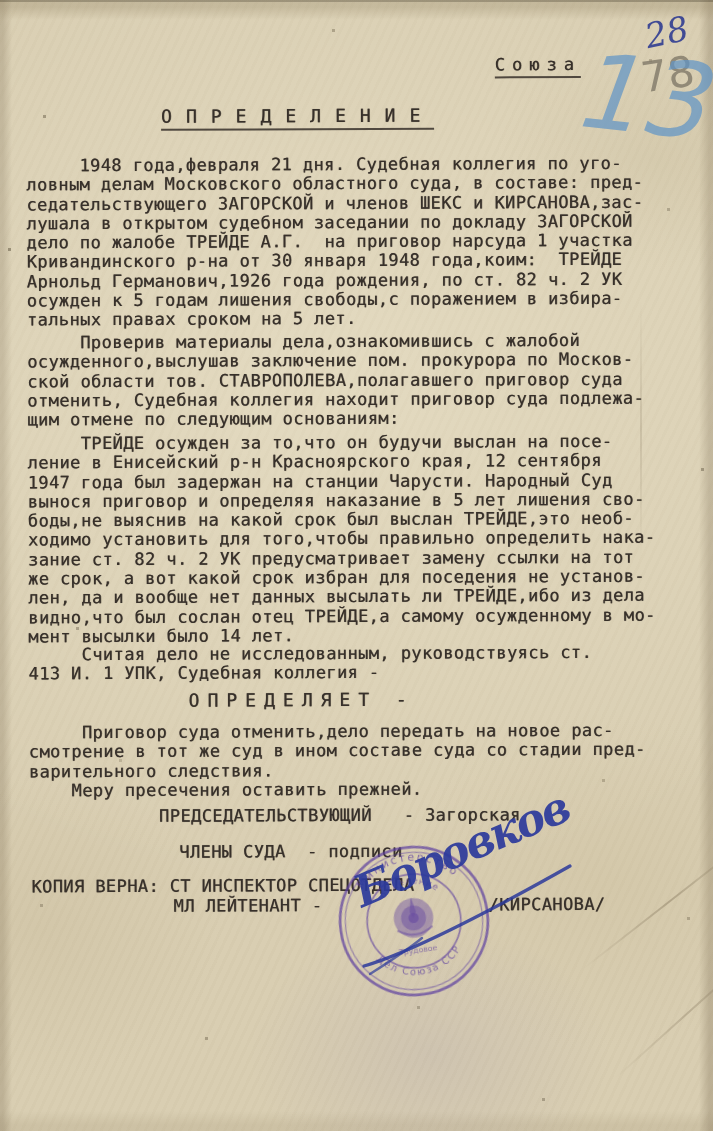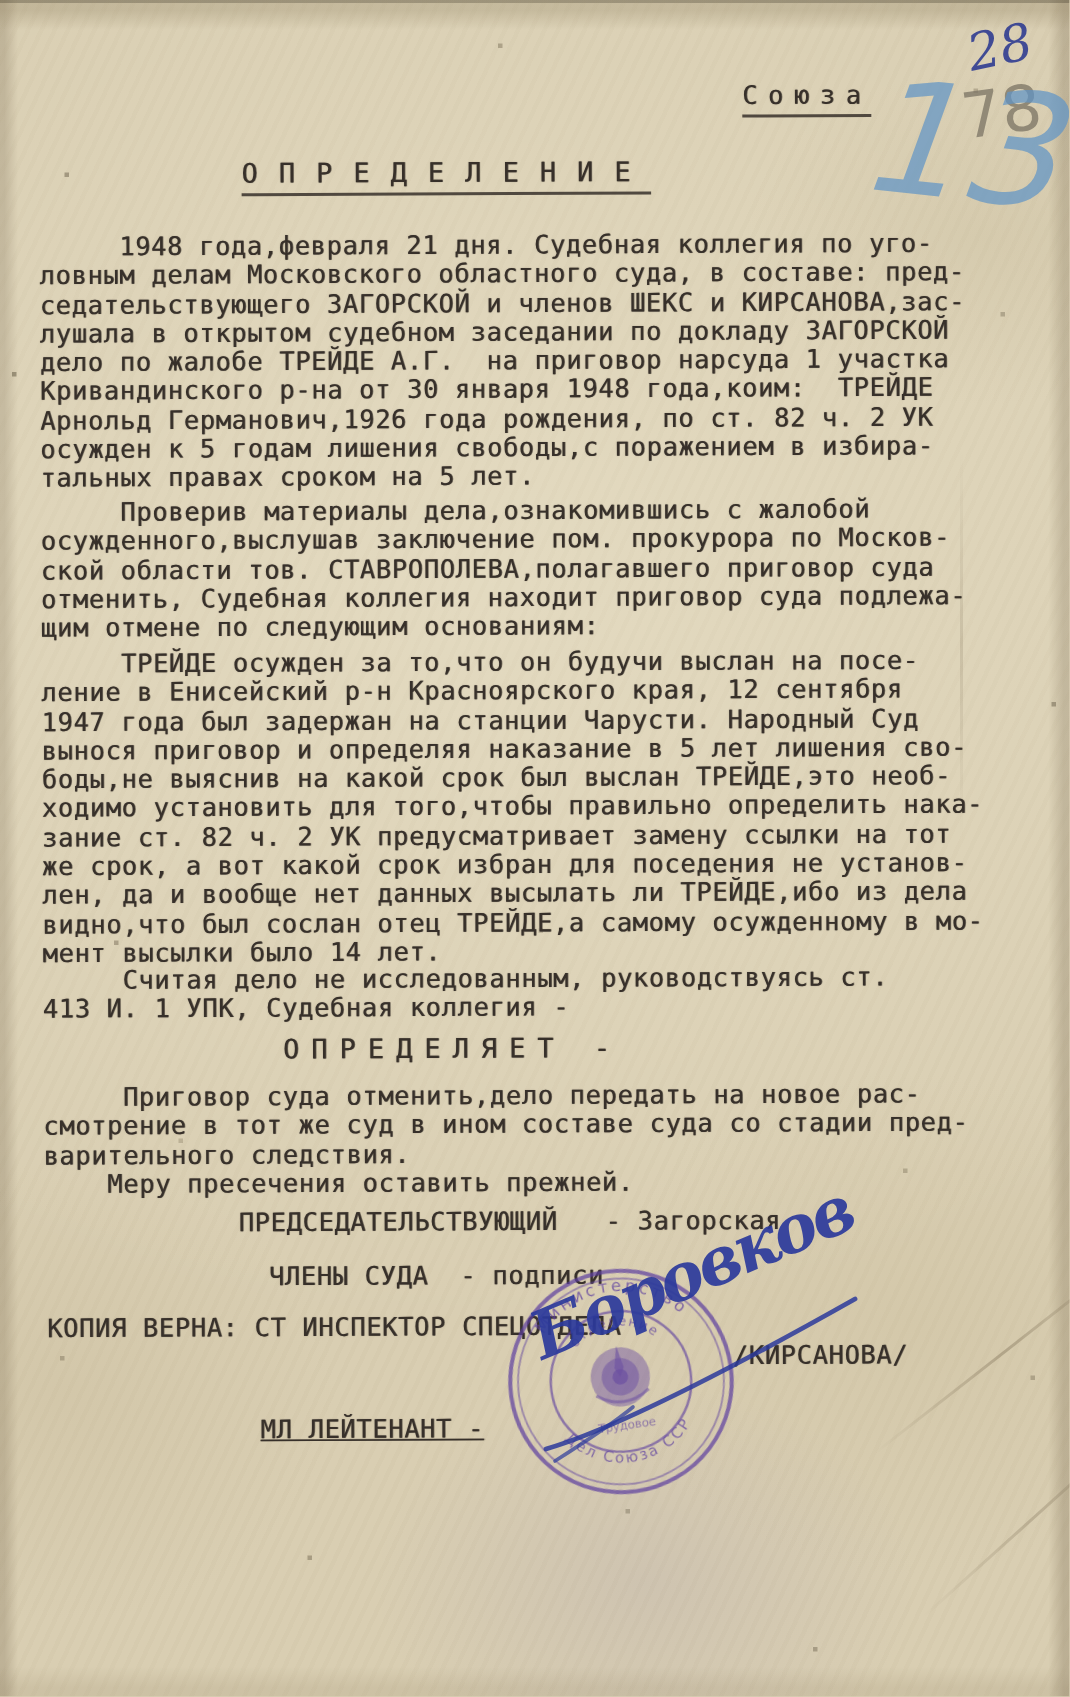--- a/index.html
+++ b/index.html
@@ -58,21 +58,21 @@
   .doc-title { left:163px; top:106px; letter-spacing:14px; font-size:18px; }
   .resolve-head { left:188px; top:690px; letter-spacing:8px; font-size:18px; }
   .p1 { left:28px; top:155px; width:660px; }
   .p2 { left:28px; top:332px; width:660px; }
   .p3 { left:28px; top:433px; width:660px; }
   .p4 { left:28px; top:644px; width:660px; }
   .p5 { left:28px; top:722px; width:660px; }
   .presiding { left:158px; top:806px; }
   .members { left:178px; top:842px; }
   .certline { left:30px; top:876px; }
-  .rankline { left:172px; top:944px;text-decoration:underline; }
+  .rankline { left:172px; top:896px; }
   .certname { left:487px; top:896px; }
 
   
   .hand { position:absolute; font-family:"DejaVu Serif","Liberation Serif",serif; }
   .ann-28 { left:645px; top:12px; font-size:34px; font-style:italic;
     color:rgba(38,52,143,.85); transform:rotate(-12deg); }
   .ann-13 { left:582px; top:36px; font-size:104px; color:rgba(95,148,198,.72);
     transform:rotate(6deg) skewX(-14deg); font-family:"DejaVu Sans","Liberation Sans",sans-serif; }
   .ann-78 { left:641px; top:50px; font-size:42px; color:rgba(128,120,104,.8);
     transform:rotate(-8deg); font-family:"DejaVu Sans","Liberation Sans",sans-serif; }

